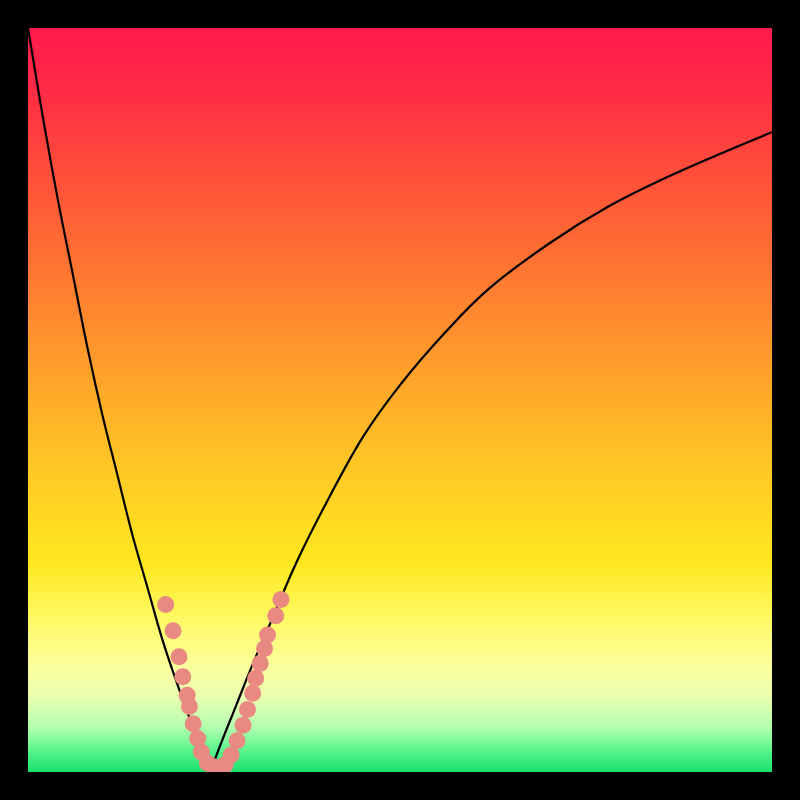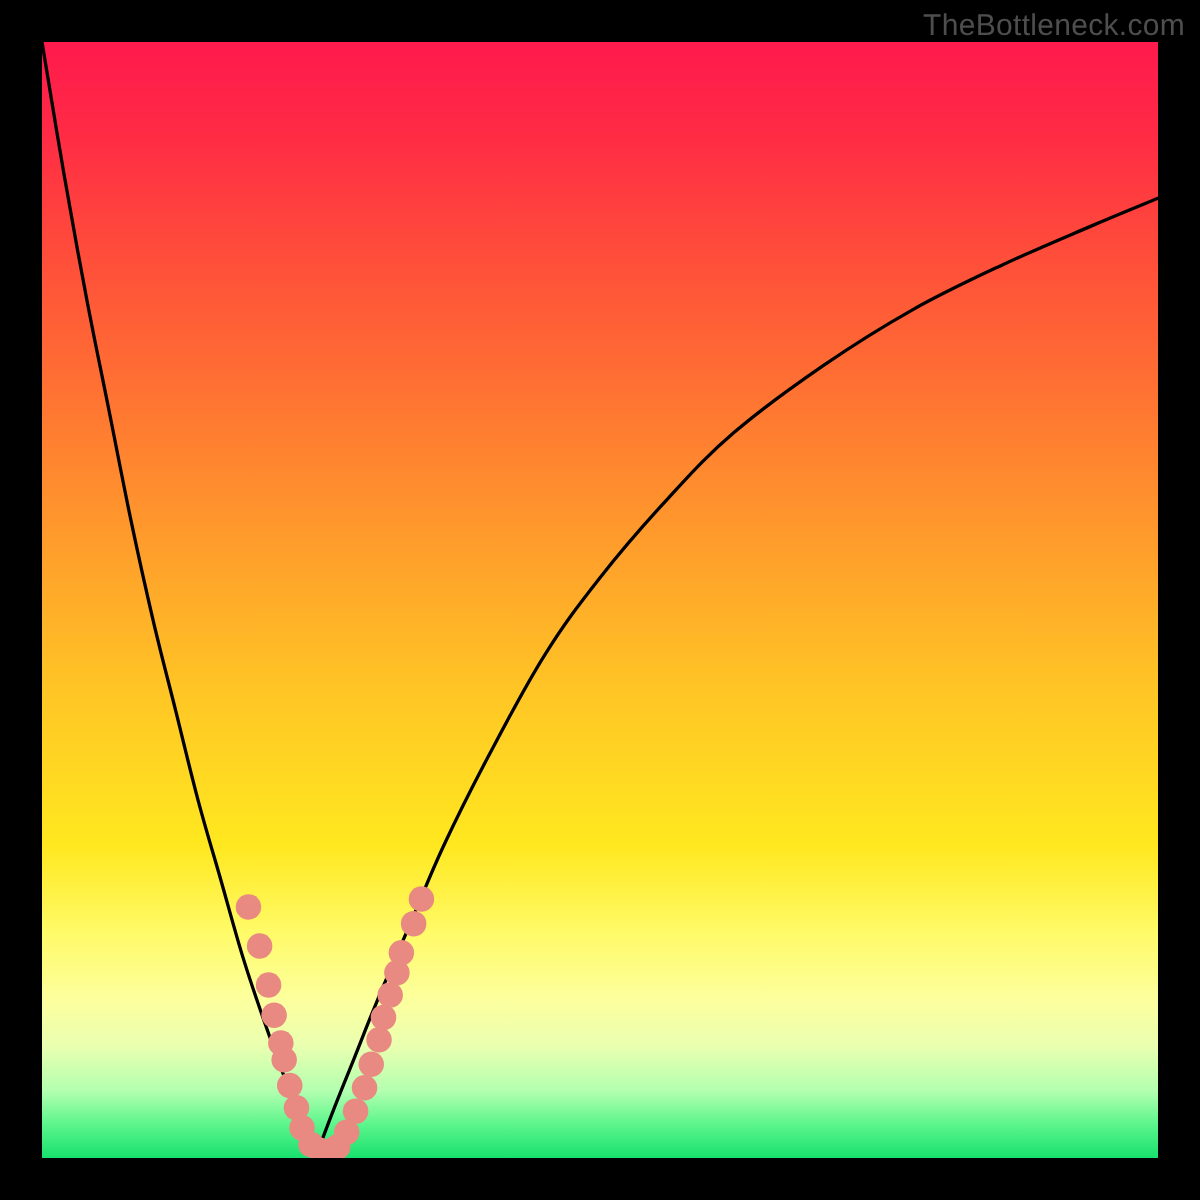--- a/index.html
+++ b/index.html
@@ -61,21 +61,20 @@
     position: absolute;
     inset: 0;
     width: 100%;
     height: 100%;
   }
 </style>
 </head>
 <body>
 
 <div class="frame">
-  <div class="watermark">TheBottleneck.com</div>
   <div class="plot-area">
     <div class="gradient-bg"></div>
     <svg class="overlay" viewBox="0 0 744 744" preserveAspectRatio="none">
       <path id="left-path" fill="none" stroke="#000" stroke-width="2.2" stroke-linecap="round" d="M 0 0 C 2.6784 16.070399999999996 9.523200000000001 58.47839999999997 14.88 89.27999999999997 C 20.236800000000002 120.08159999999998 24.403200000000002 142.9968 29.76 171.12 C 35.1168 199.2432 39.2832 218.736 44.64 245.51999999999998 C 49.9968 272.304 54.1632 294.47520000000003 59.52 319.92 C 64.8768 345.3648 69.04320000000001 364.1136 74.4 386.88 C 79.7568 409.64639999999997 83.9232 424.9728 89.28 446.4 C 94.63680000000001 467.82719999999995 98.8032 485.83199999999994 104.16000000000001 505.91999999999996 C 109.51680000000002 526.0079999999999 113.68320000000001 539.2512 119.04 558 C 124.3968 576.7488 128.5632 592.6704000000001 133.92 610.08 C 139.27679999999998 627.4896 143.44320000000002 639.3192 148.8 654.72 C 154.1568 670.1208 158.99280000000002 682.9176 163.68 695.64 C 168.3672 708.3624 171.49200000000002 716.6952 174.84 725.4 C 178.188 734.1048 180.9408 740.652 182.28 744"></path>
       <path id="right-path" fill="none" stroke="#000" stroke-width="2.2" stroke-linecap="round" d="M 182.28 744 C 184.2888 738.6432 188.7528 726.2928 193.44 714.24 C 198.1272 702.1872 202.96320000000003 690.432 208.32000000000002 677.04 C 213.67680000000001 663.6479999999999 216.504 655.9104 223.2 639.84 C 229.896 623.7696000000001 237.4848 606.5088 245.52 587.76 C 253.5552 569.0112 258.4656 555.7679999999999 267.84 535.68 C 277.21439999999996 515.592 285.54720000000003 498.9264 297.6 476.16 C 309.6528 453.39360000000005 321.408 430.6272 334.8 409.2 C 348.192 387.77279999999996 357.2688 375.8688 372 357.12 C 386.7312 338.3712 400.56960000000004 322.44960000000003 416.64000000000004 305.04 C 432.71040000000005 287.6304 442.5312 276.4704 461.28 260.4 C 480.02879999999993 244.32959999999997 499.3727999999999 230.4912 520.8 215.76 C 542.2271999999999 201.0288 558.8928000000001 190.61279999999996 580.32 178.55999999999995 C 601.7472 166.50719999999993 618.4128000000001 158.84399999999994 639.84 148.79999999999995 C 661.2672 138.75599999999997 680.6112 130.7952 699.36 122.75999999999999 C 718.1088 114.72479999999999 735.9648 107.50799999999997 744 104.15999999999997"></path>
       <g id="beads">
           <circle cx="137.64" cy="576.6" r="8.5" fill="#e98a82"></circle>
           <circle cx="145.08" cy="602.64" r="8.5" fill="#e98a82"></circle>
           <circle cx="151.032" cy="628.6800000000001" r="8.5" fill="#e98a82"></circle>
           <circle cx="154.752" cy="648.768" r="8.5" fill="#e98a82"></circle>

